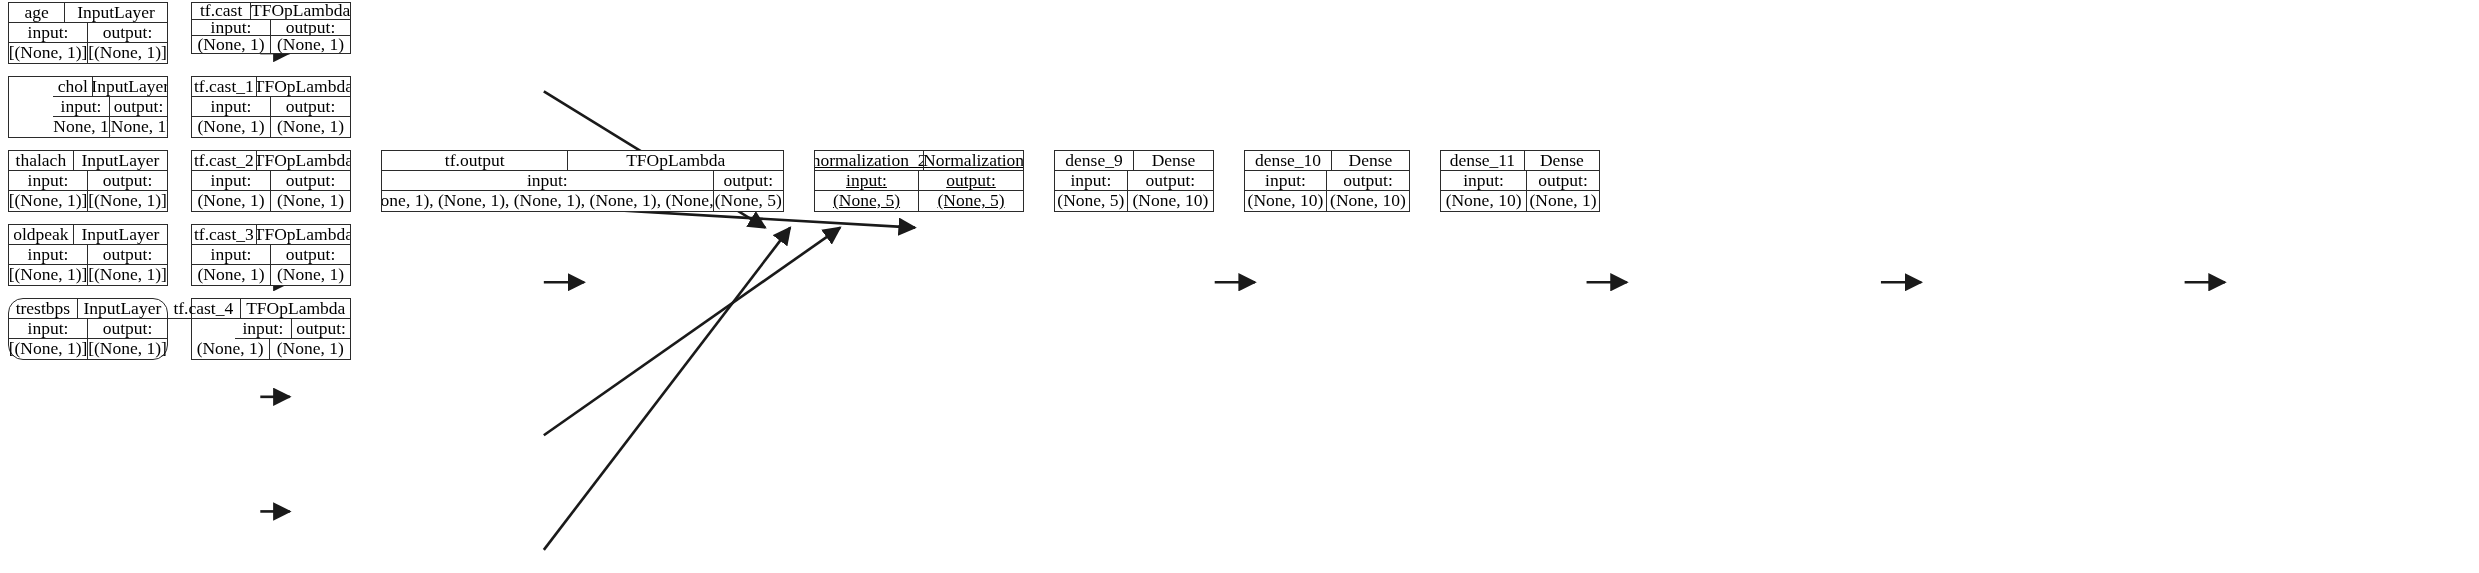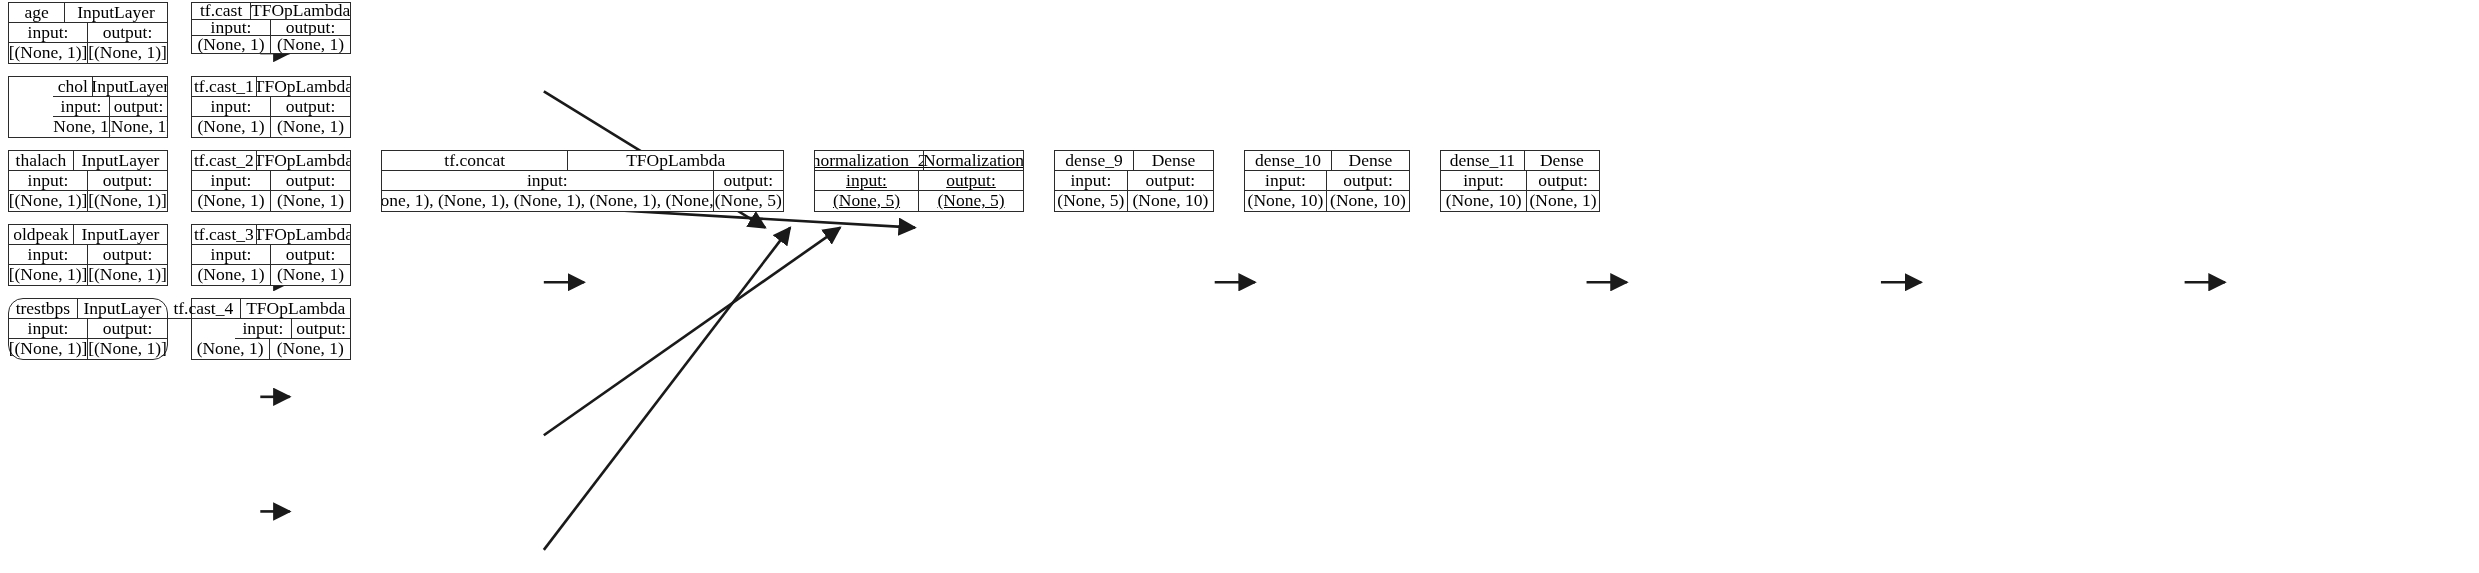--- a/index.html
+++ b/index.html
@@ -219,21 +219,21 @@
           <div class="cell sep" style="width:50.00%">input:</div>
           <div class="cell" style="width:50.00%">output:</div>
         </div>
         <div class="row r3" style="height:33%">
           <div class="cell sep" style="width:50.00%">(None, 1)</div>
           <div class="cell" style="width:50.00%">(None, 1)</div>
         </div>
       </div>
       <div class="node" style="left: 381px; top: 150px; width: 403px; height: 62px;">
         <div class="row r1" style="height:33.9%">
-          <div class="cell sep" style="width:46.50%">tf.concat</div>
+          <div class="cell sep" style="width:46.50%">tf.output</div>
           <div class="cell" style="width:53.50%">TFOpLambda</div>
         </div>
         <div class="row r2" style="height:33.1%">
           <div class="cell sep" style="width:82.70%">input:</div>
           <div class="cell" style="width:17.30%">output:</div>
         </div>
         <div class="row r3" style="height:33%">
           <div class="cell sep" style="width:82.70%">[(None, 1), (None, 1), (None, 1), (None, 1), (None, 1)]</div>
           <div class="cell" style="width:17.30%">(None, 5)</div>
         </div>

